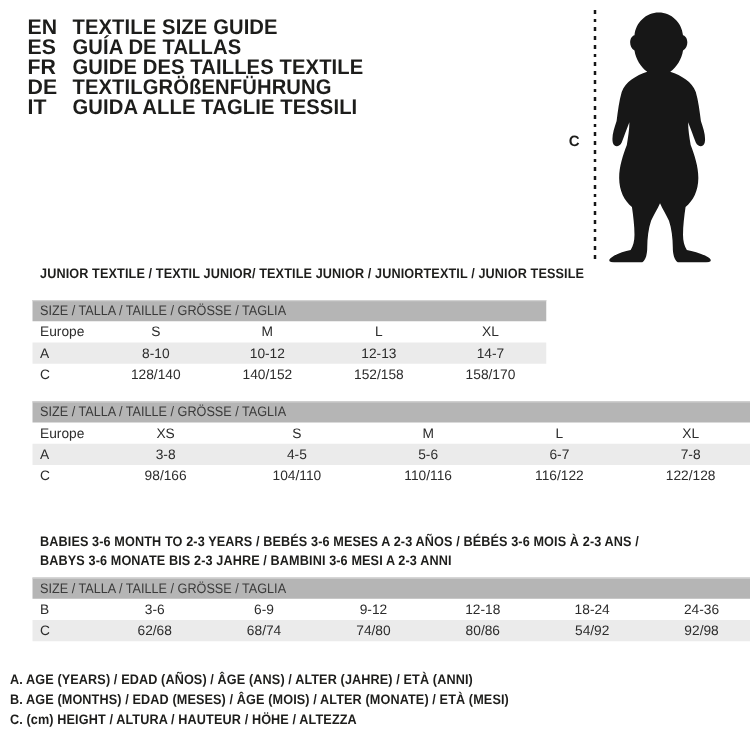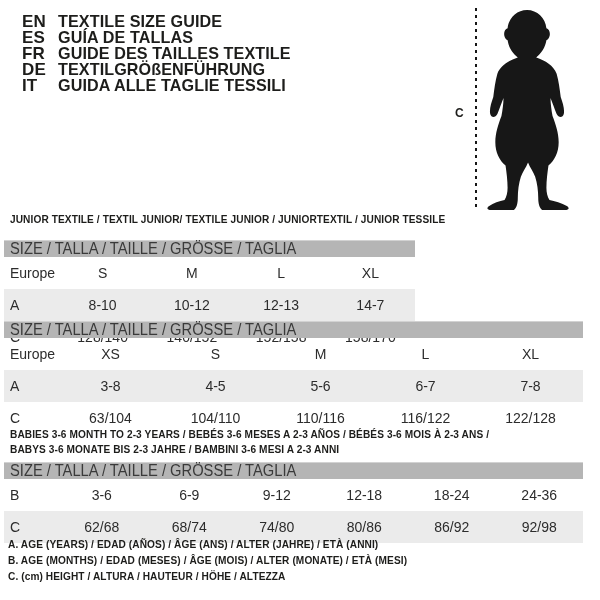--- a/index.html
+++ b/index.html
@@ -20,43 +20,43 @@
   
   .figure { position: absolute; left: 448px; top: 6px; width: 150px; height: 208px; }
   .figure-label { position: absolute; left: 7px; top: 100px; font-weight: 700; font-size: 12px; }
   .measure-line {
     position: absolute; left: 27px; top: 2px; width: 2px; height: 202px;
     background-image: repeating-linear-gradient(to bottom, #161616 0px, #161616 3px, transparent 3px, transparent 7px);
   }
   .baby-svg { position: absolute; left: 32px; top: 2px; }
 
   
-  .size-table { position: absolute; left: 4px; }
+  .size-table { position: absolute; left: 26px; }
   .tbl-0 { top: 213px; width: 411px; }
   .tbl-1 { top: 321px; width: 579px; }
   .tbl-2 { top: 427px; width: 579px; }
   .tbl-title { padding-left: 6px; }
   .tbl-title-line {
     display: block; font-weight: 700; font-size: 11px; line-height: 13px;
     white-space: nowrap; transform: scaleX(0.92); transform-origin: 0 50%;
     letter-spacing: 0.1px;
   }
   .tbl-2 .tbl-title-line { line-height: 15px; }
   .tbl-0 .tbl-title { margin-bottom: 14px; }
   .tbl-1 .tbl-title { margin-bottom: 10px; }
   .tbl-2 .tbl-title { margin-bottom: 5px; }
 
   .size-bar {
     height: 17px; background: var(--bar-bg, #b5b5b5); border-top: 1px solid var(--bar-border, #d2d2d2);
     padding-left: 6px; display: flex; align-items: center;
-    font-size: 16px; color: var(--bar-text, #3a3a3a);
+    font-size: 11px; color: var(--bar-text, #3a3a3a);
   }
   .bar-text { display: inline-block; transform: scaleX(0.92); transform-origin: 0 50%; white-space: nowrap; }
 
-  .trow { display: grid; height: 32px; align-items: center; font-size: 14px; color: #2c2c2c; }
+  .trow { display: grid; height: 17px; align-items: center; font-size: 11px; color: #2c2c2c; }
   .trow.shaded { background: var(--stripe-bg, #ebebeb); }
   .rlabel { padding-left: 6px; }
   .cell { text-align: center; }
 
   
   .footnotes { position: absolute; left: 8px; top: 536px; }
   .footnote {
     display: block; font-weight: 700; font-size: 11px; line-height: 16px;
     white-space: nowrap; transform: scaleX(0.92); transform-origin: 0 50%;
     letter-spacing: 0.1px;
@@ -181,21 +181,21 @@
         <div class="trow shaded" style="grid-template-columns: 54px repeat(5, 1fr);">
           <span class="rlabel">A</span>
           <span class="cell">3-8</span>
           <span class="cell">4-5</span>
           <span class="cell">5-6</span>
           <span class="cell">6-7</span>
           <span class="cell">7-8</span>
         </div>
         <div class="trow" style="grid-template-columns: 54px repeat(5, 1fr);">
           <span class="rlabel">C</span>
-          <span class="cell">63/104</span>
+          <span class="cell">98/166</span>
           <span class="cell">104/110</span>
           <span class="cell">110/116</span>
           <span class="cell">116/122</span>
           <span class="cell">122/128</span>
         </div>
       </section>
       <section class="size-table tbl-2">
         <div class="tbl-title">
           <div class="tbl-title-line">BABIES 3-6 MONTH TO 2-3 YEARS / BEBÉS 3-6 MESES A 2-3 AÑOS / BÉBÉS 3-6 MOIS À 2-3 ANS /</div>
           <div class="tbl-title-line">BABYS 3-6 MONATE BIS 2-3 JAHRE / BAMBINI 3-6 MESI A 2-3 ANNI</div>
@@ -211,21 +211,21 @@
           <span class="cell">12-18</span>
           <span class="cell">18-24</span>
           <span class="cell">24-36</span>
         </div>
         <div class="trow shaded" style="grid-template-columns: 54px repeat(6, 1fr);">
           <span class="rlabel">C</span>
           <span class="cell">62/68</span>
           <span class="cell">68/74</span>
           <span class="cell">74/80</span>
           <span class="cell">80/86</span>
-          <span class="cell">86/92</span>
+          <span class="cell">54/92</span>
           <span class="cell">92/98</span>
         </div>
       </section>
     </div>
 
   <div class="footnotes">
       <div class="footnote">A. AGE (YEARS) / EDAD (AÑOS) / ÂGE (ANS) / ALTER (JAHRE) / ETÀ (ANNI)</div>
       <div class="footnote">B. AGE (MONTHS) / EDAD (MESES) / ÂGE (MOIS) / ALTER (MONATE) / ETÀ (MESI)</div>
       <div class="footnote">C. (cm) HEIGHT / ALTURA / HAUTEUR / HÖHE / ALTEZZA</div>
     </div>

